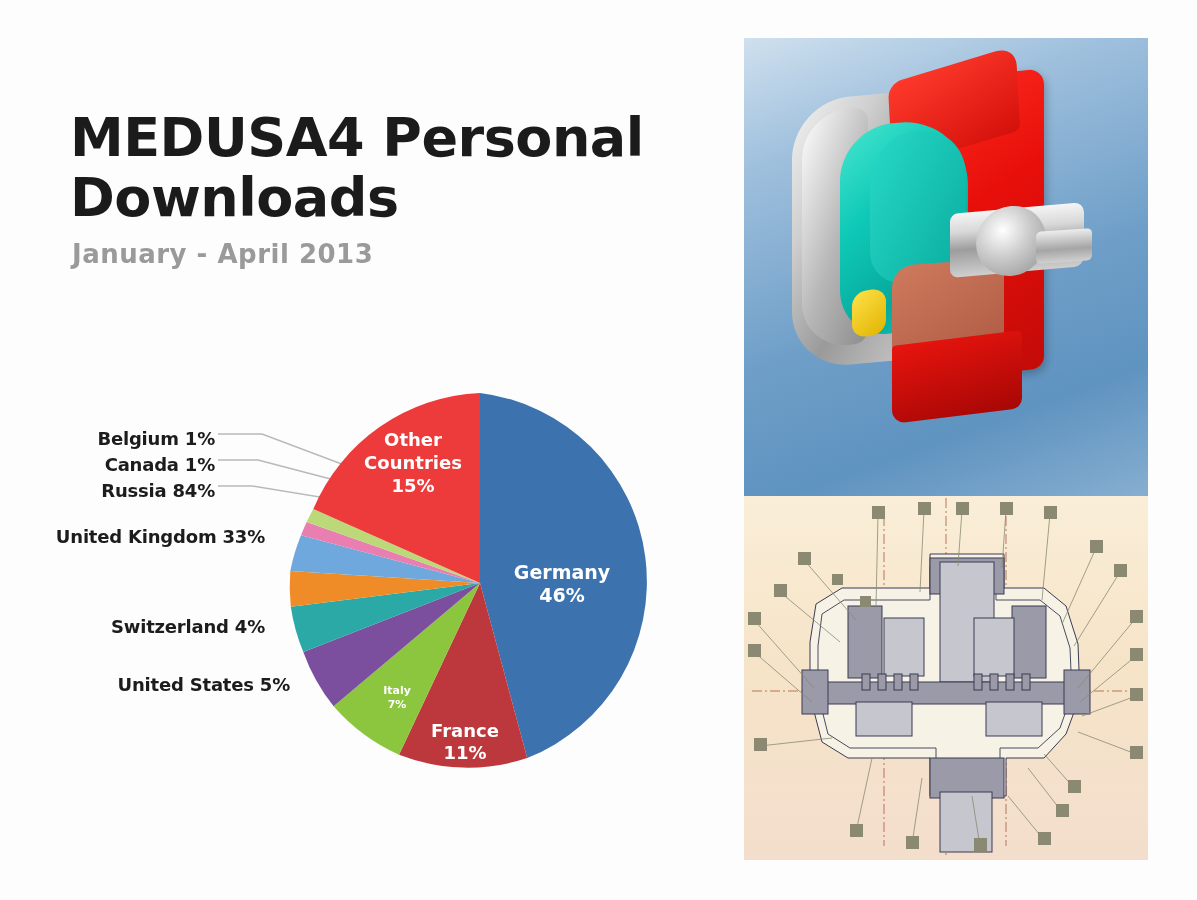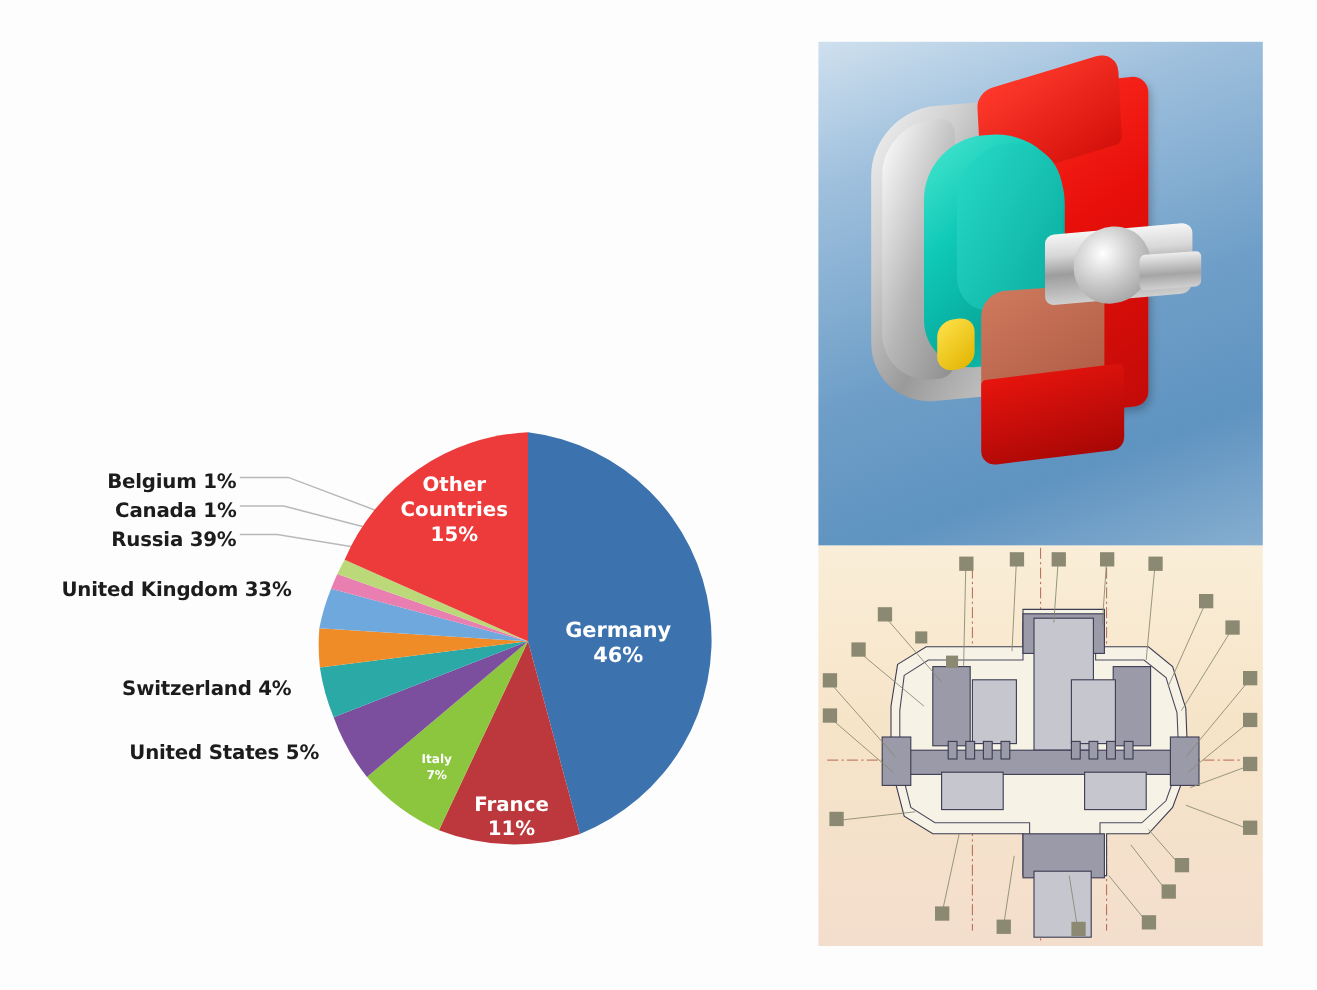--- a/index.html
+++ b/index.html
@@ -211,20 +211,25 @@
   .dw-fillA  { fill:#9a9aa8; stroke:#3b3b52; stroke-width:1; }
   .dw-fillB  { fill:#c6c6cf; stroke:#3b3b52; stroke-width:1; }
   .dw-fillC  { fill:#f6f3e6; stroke:#3b3b52; stroke-width:1; }
   .dw-balloon{ fill:#8b8972; stroke:none; }
 </style>
 </head>
 <body>
 
 <div id="left-col">
 
+  <div id="title-block">
+    <h1 id="main-title">MEDUSA4 Personal
+Downloads</h1>
+    <div id="subtitle">January - April 2013</div>
+  </div>
 
   <div id="chart-area">
 
     <svg id="leader-svg" viewBox="0 0 720 470">
       <path class="leader" d="M 218 64  L 262 64 L 432 128"></path>
       <path class="leader" d="M 218 90  L 258 90 L 434 136"></path>
       <path class="leader" d="M 218 116 L 252 116 L 436 146"></path>
     </svg>
 
     <div id="pie-wrap">
@@ -260,21 +265,21 @@
         <text class="slice-label tiny" x="112" y="320">7%</text>
 
         <text class="slice-label med" x="128" y="58">Other</text>
         <text class="slice-label med" x="128" y="81">Countries</text>
         <text class="slice-label med" x="128" y="104">15%</text>
       </svg>
     </div>
 
     <div class="callout" id="cb-belgium">Belgium 1%</div>
     <div class="callout" id="cb-canada">Canada 1%</div>
-    <div class="callout" id="cb-russia">Russia 39%</div>
+    <div class="callout" id="cb-russia">Russia 84%</div>
     <div class="callout" id="cb-uk">United Kingdom 33%</div>
     <div class="callout" id="cb-switzerland">Switzerland 4%</div>
     <div class="callout" id="cb-us">United States 5%</div>
 
   </div>
 </div>
 
 <div id="right-col">
 
   <div class="panel" id="panel-3d">

